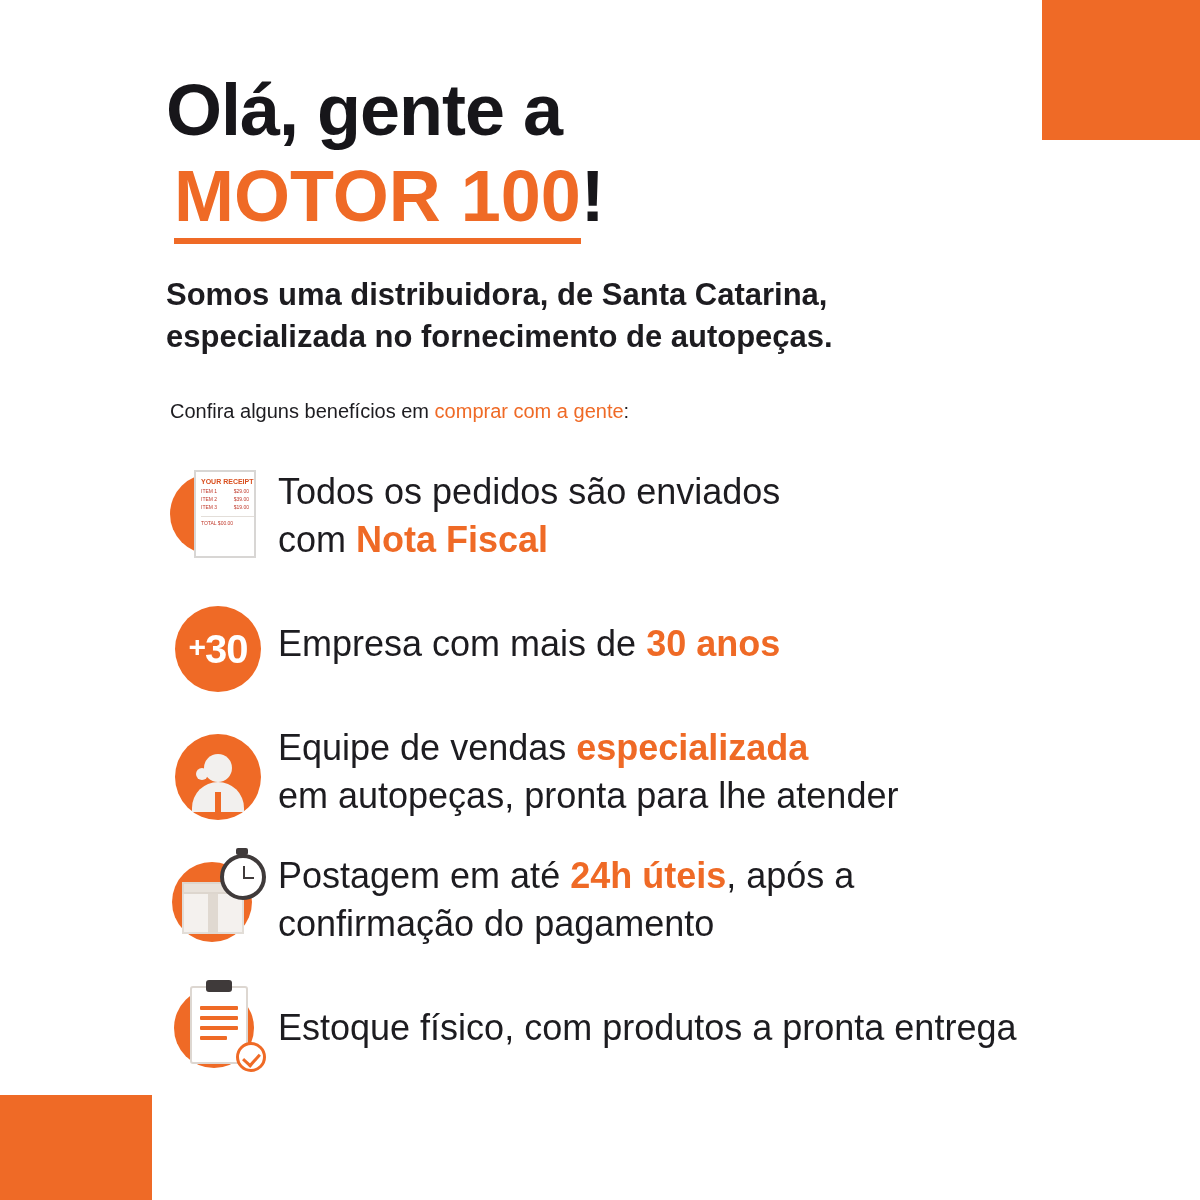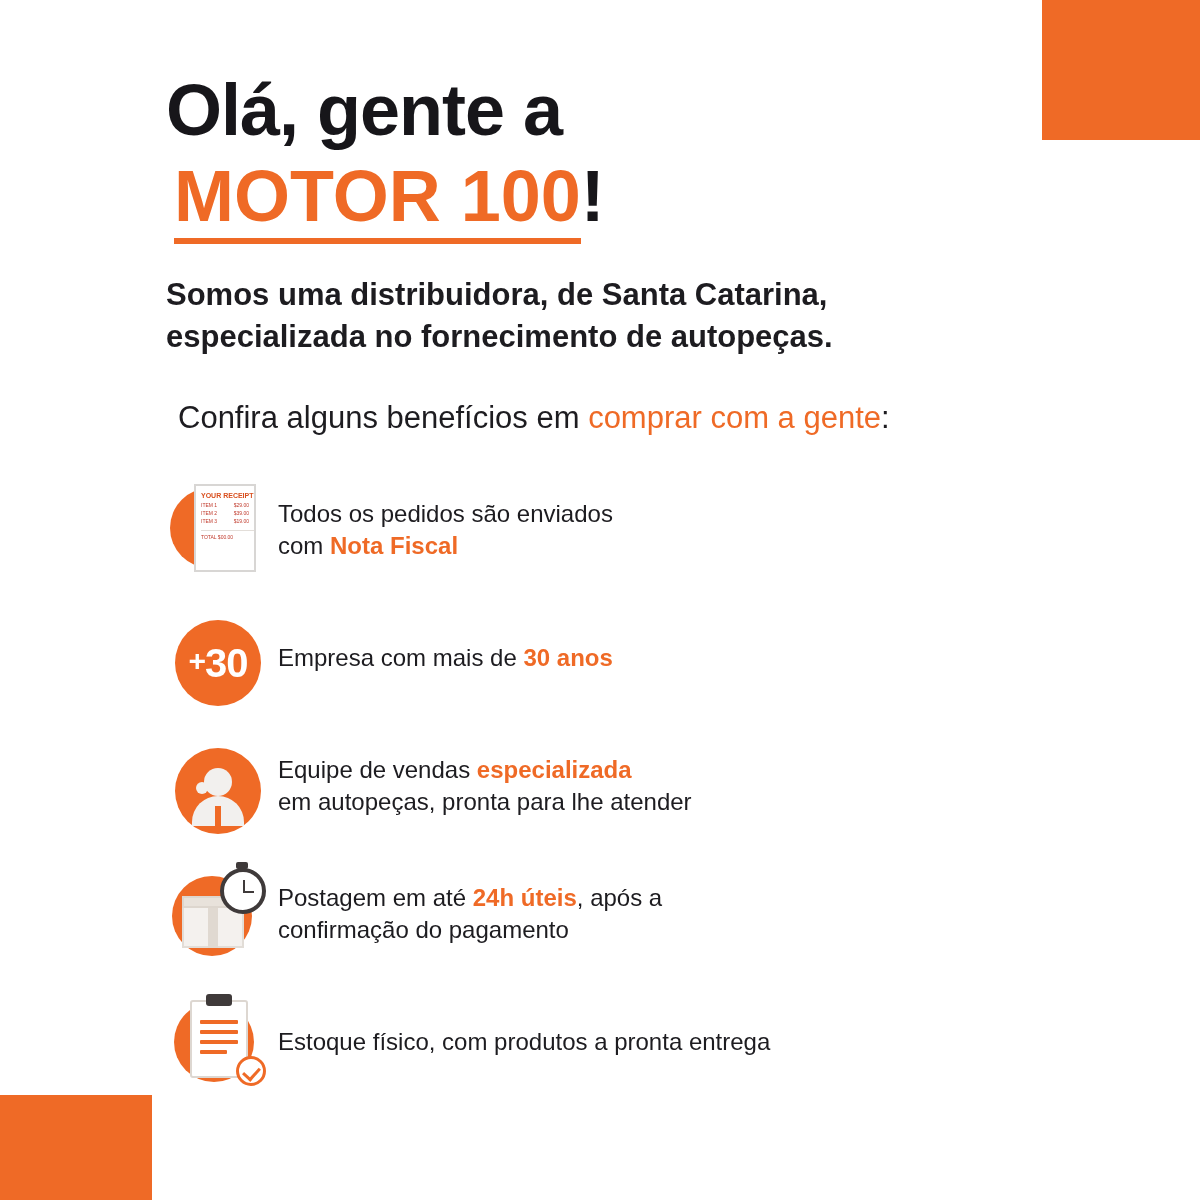--- a/index.html
+++ b/index.html
@@ -68,22 +68,22 @@
 
   
   .intro {
     margin: 42px 0 0 0;
     font-size: 31px;
     line-height: 1.35;
     color: #1d1c20;
     font-weight: 700;
   }
   .benefits-lead {
-    margin: 40px 0 0 12px;
-    font-size: 31px;
+    margin: 40px 0 0 4px;
+    font-size: 20px;
     line-height: 1.3;
     color: #1d1c20;
   }
   .orange {
     color: #ef6a26;
     font-weight: bold;
   }
   .orange-light {
     color: #ef6a26;
   }
@@ -103,21 +103,21 @@
   .benefit-icon {
     flex: 0 0 104px;
     width: 104px;
     height: 96px;
     position: relative;
     display: flex;
     align-items: flex-end;
     justify-content: center;
   }
   .benefit-text {
-    font-size: 24px;
+    font-size: 36px;
     line-height: 1.32;
     color: #1d1c20;
     padding-left: 8px;
   }
   .benefit-text .orange {
     font-weight: bold;
     margin-top: 48px;
   }
 
   

